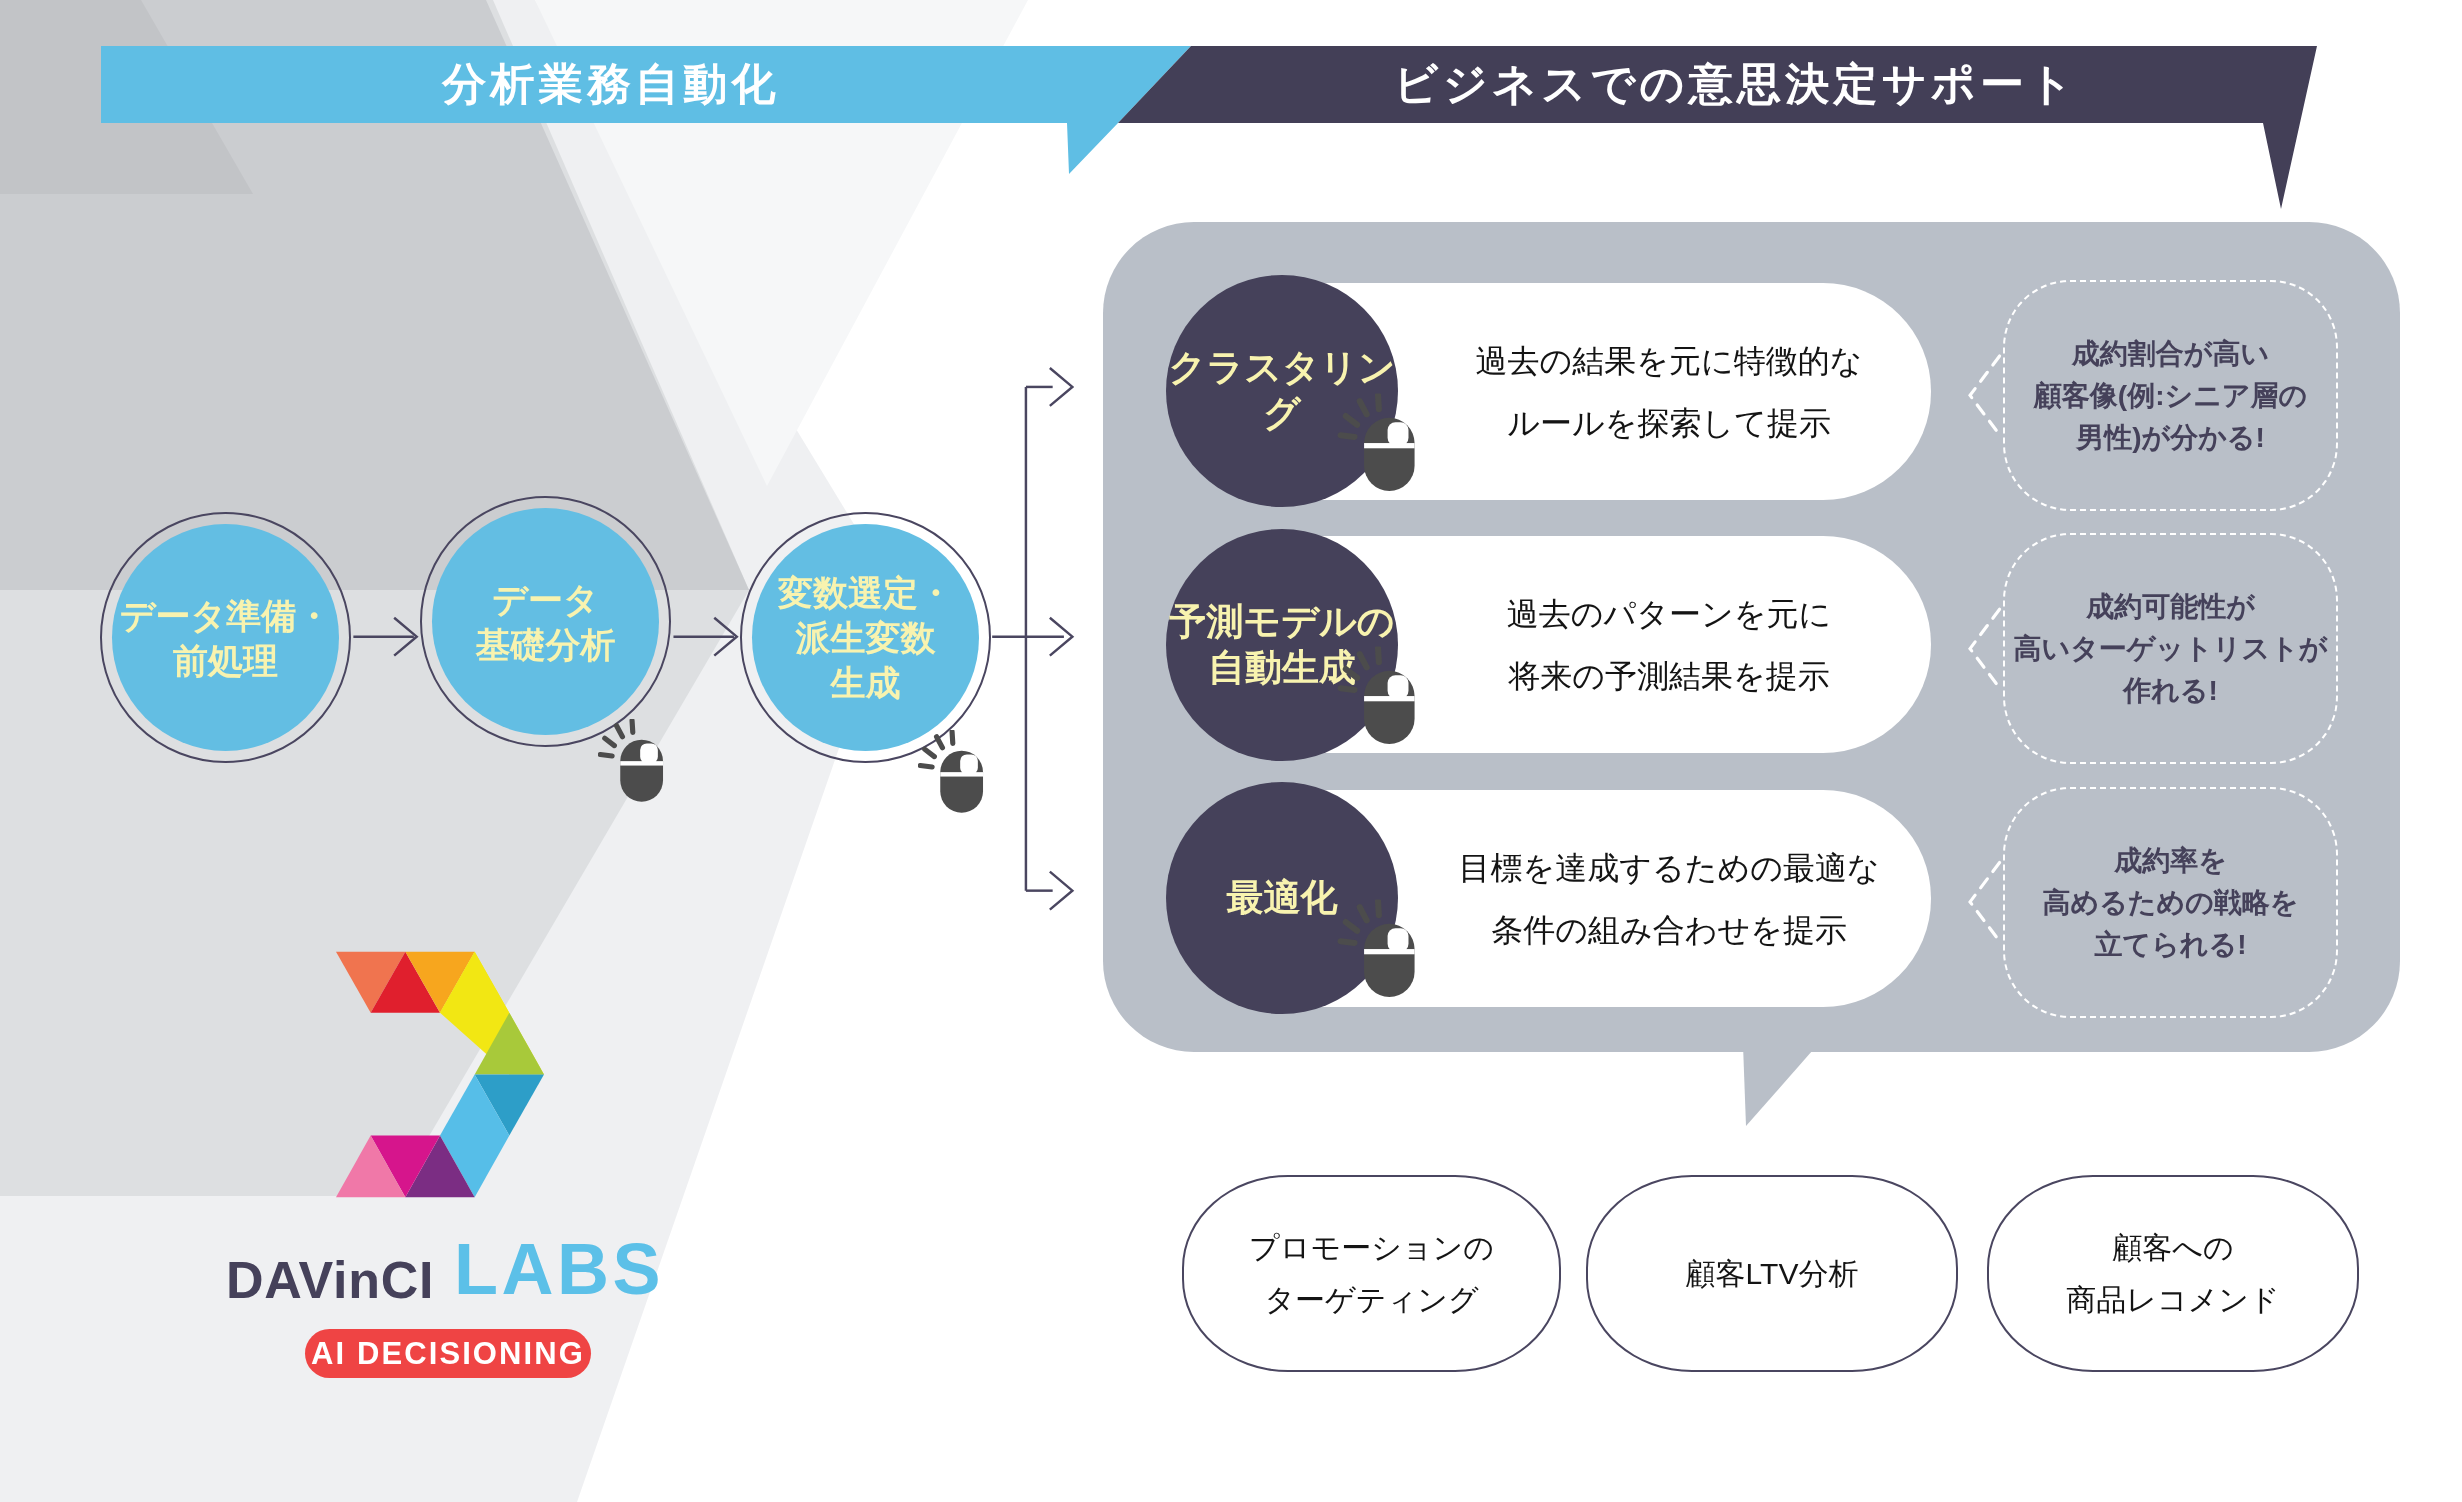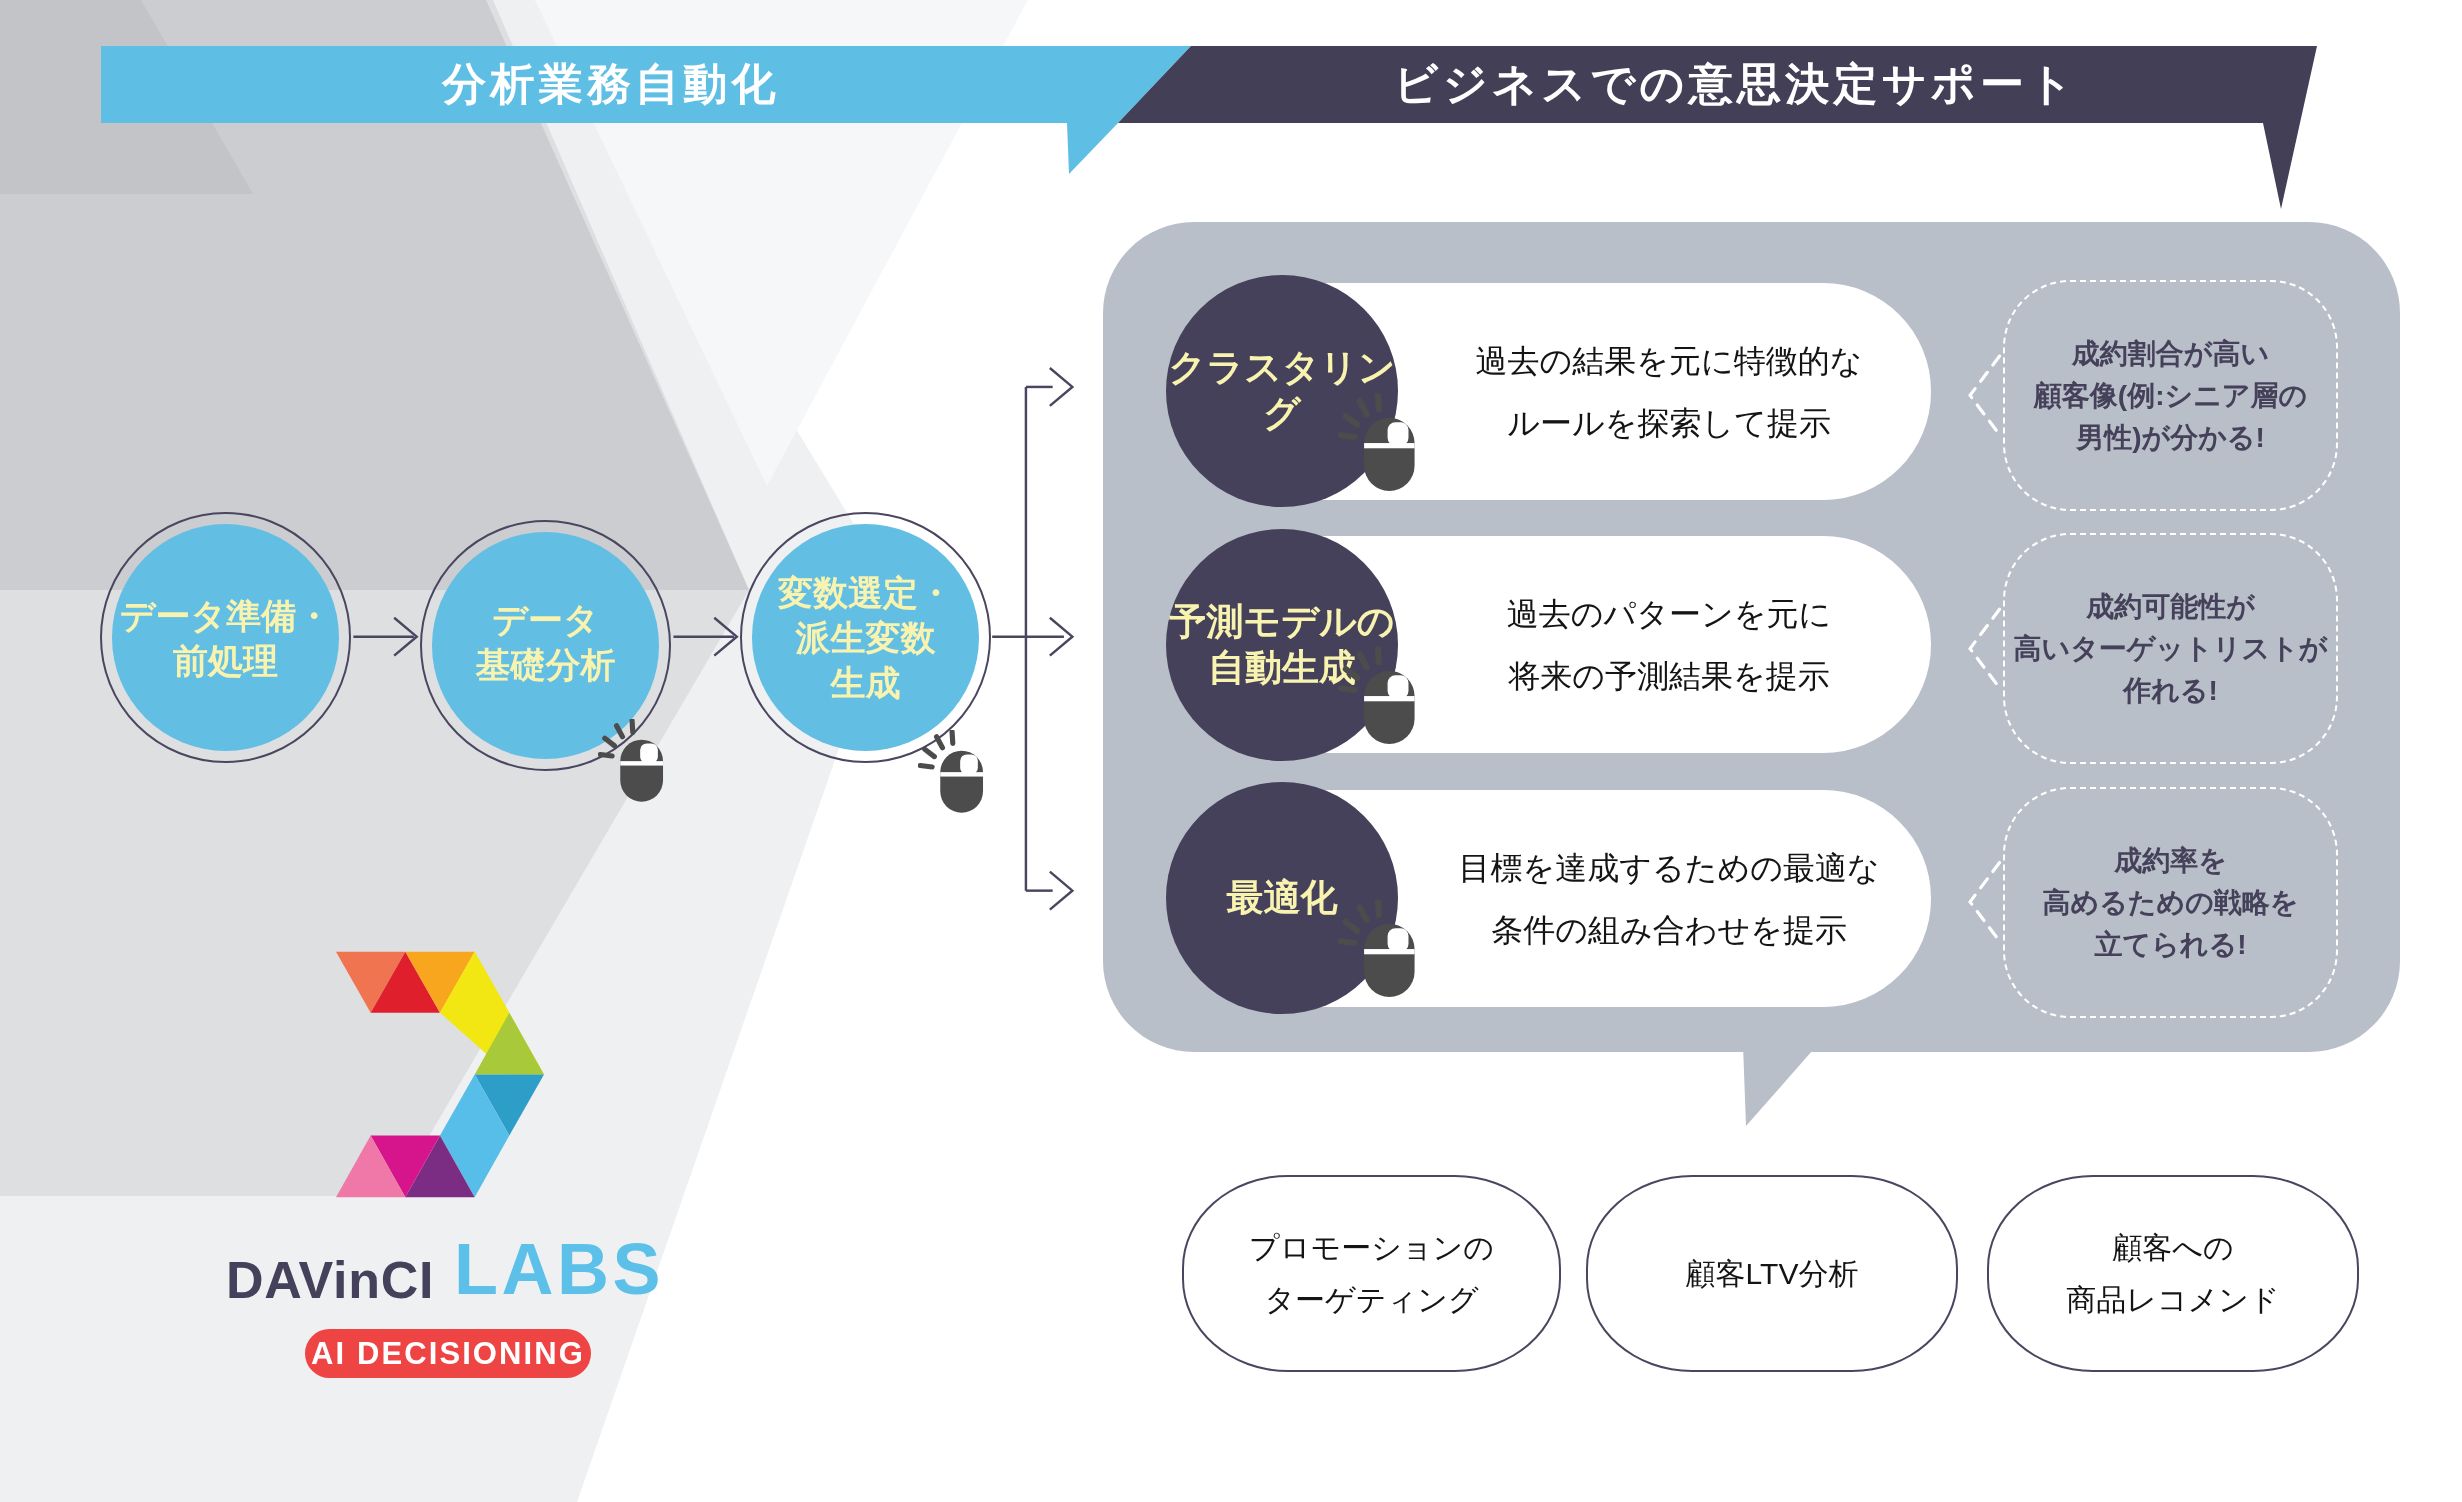--- a/index.html
+++ b/index.html
@@ -90,21 +90,21 @@
       </symbol>
     </defs>
   </svg>
 
   <div class="ring" style="left:100px;top:512px;">
     <div class="fill">
       <div class="step-label">データ準備・
 前処理</div>
     </div>
   </div>
-  <div class="ring" style="left:420px;top:520px;font-family:Liberation Mono, monospace;">
+  <div class="ring" style="left:420px;top:496px;">
     <div class="fill">
       <div class="step-label">データ
 基礎分析</div>
     </div>
   </div>
   <div class="ring" style="left:740px;top:512px;">
     <div class="fill">
       <div class="step-label">変数選定・
 派生変数
 生成</div>

